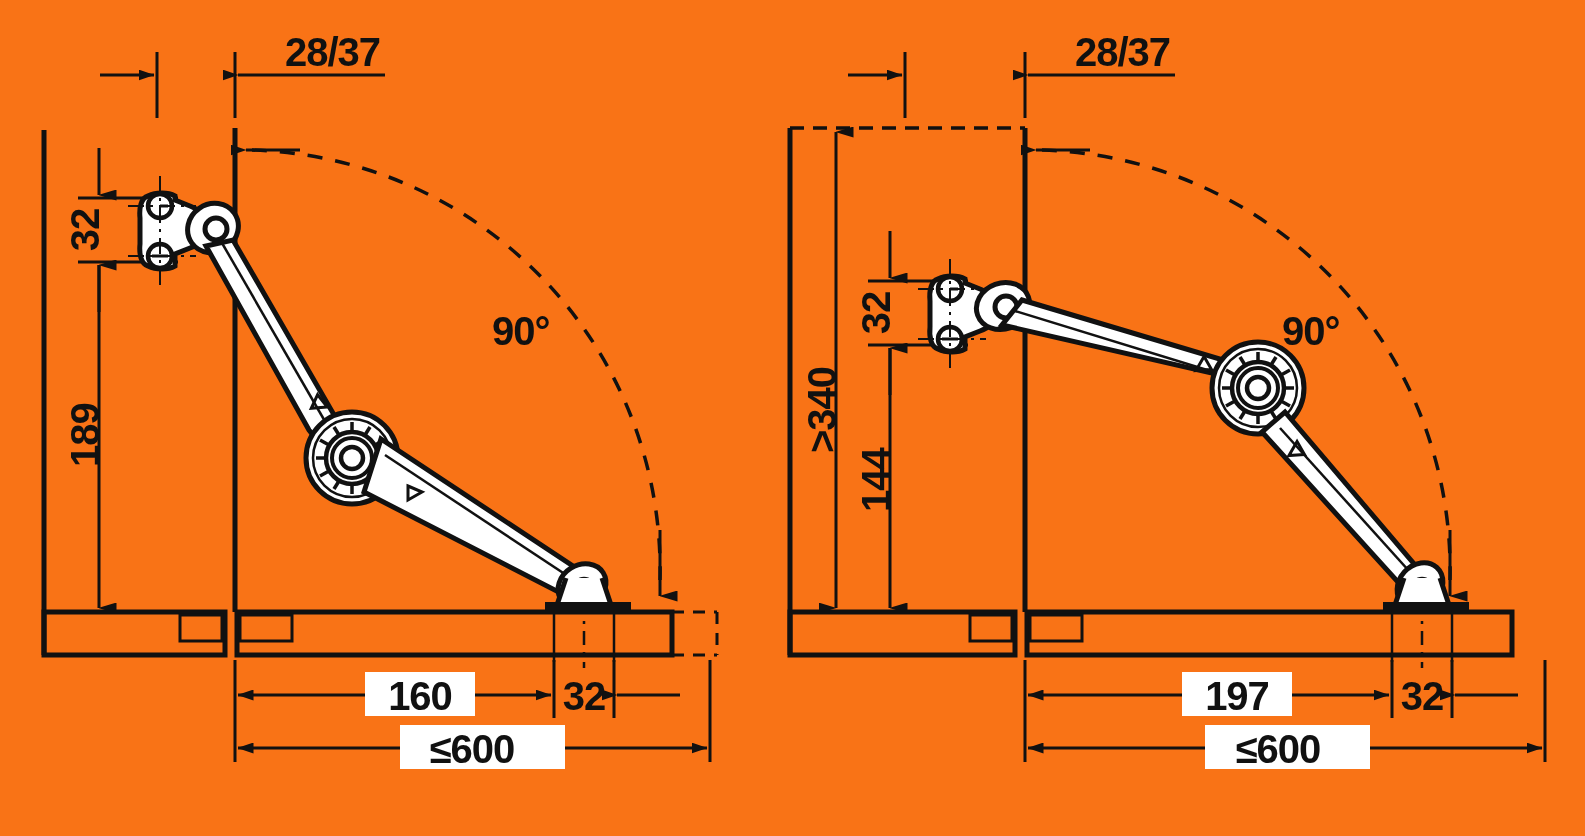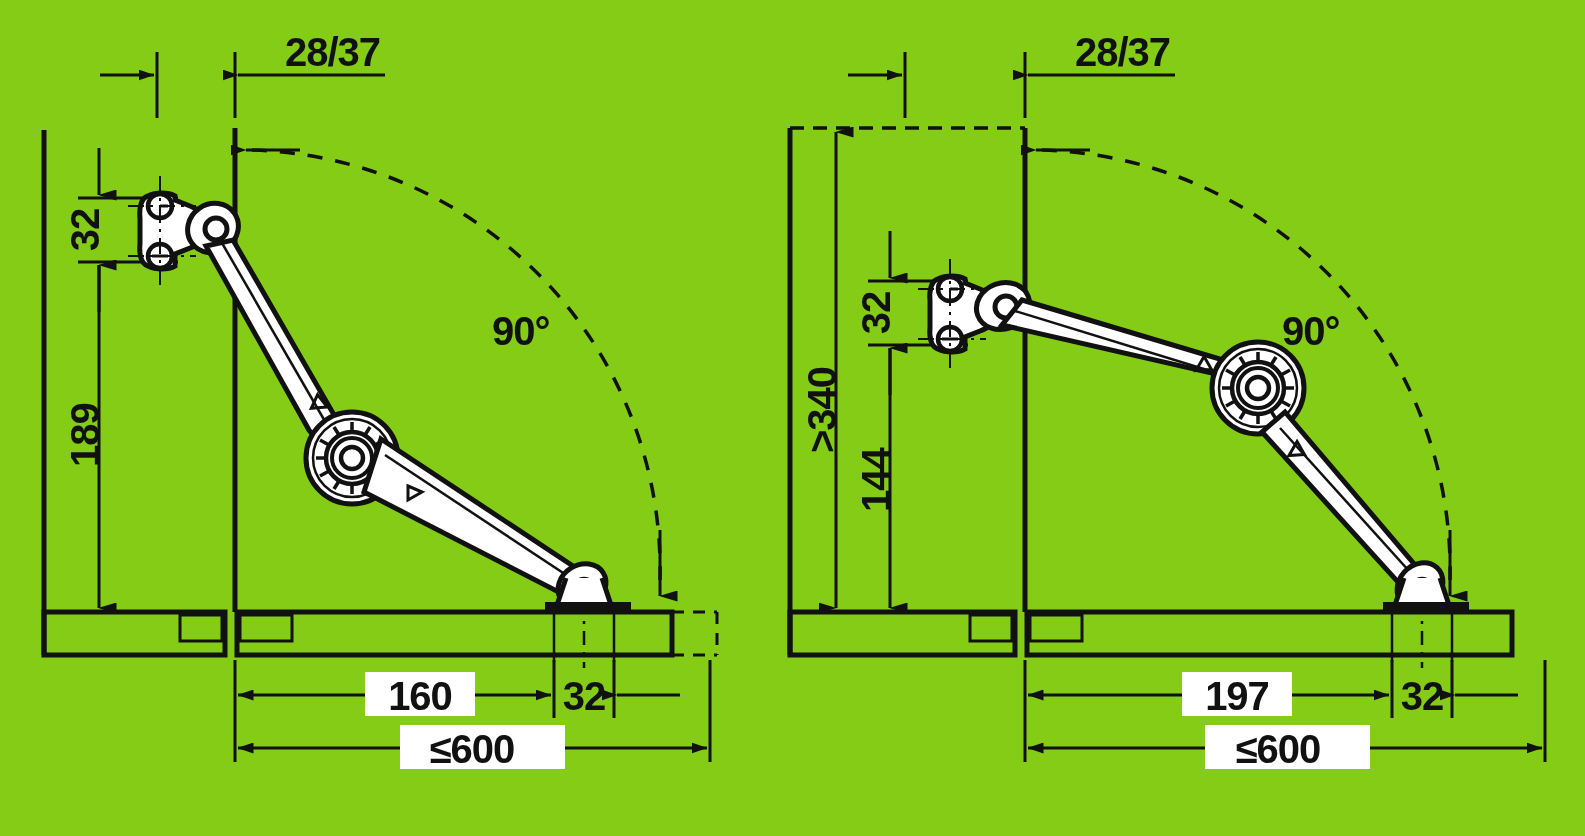--- a/index.html
+++ b/index.html
@@ -1,18 +1,18 @@
 <!DOCTYPE html>
 <html><head>
 <meta charset="utf-8">
 <style>
   html,body{margin:0;padding:0;background:#ffffff;}
   body{width:1585px;height:836px;overflow:hidden;
        font-family:"Liberation Sans","DejaVu Sans",sans-serif;}
-  #stage{position:relative;width:1585px;height:836px;background:#84cc16;}
+  #stage{position:relative;width:1585px;height:836px;background:#f97316;}
   svg{display:block;}
   .dimtext{font-family:"Liberation Sans","DejaVu Sans",sans-serif;
            font-weight:bold;font-size:40px;fill:#111111;letter-spacing:-1px;}
 </style>
 </head>
 <body>
 
 <div id="stage">
 <svg width="1585" height="836" viewBox="0 0 1585 836" xmlns="http://www.w3.org/2000/svg">
 

